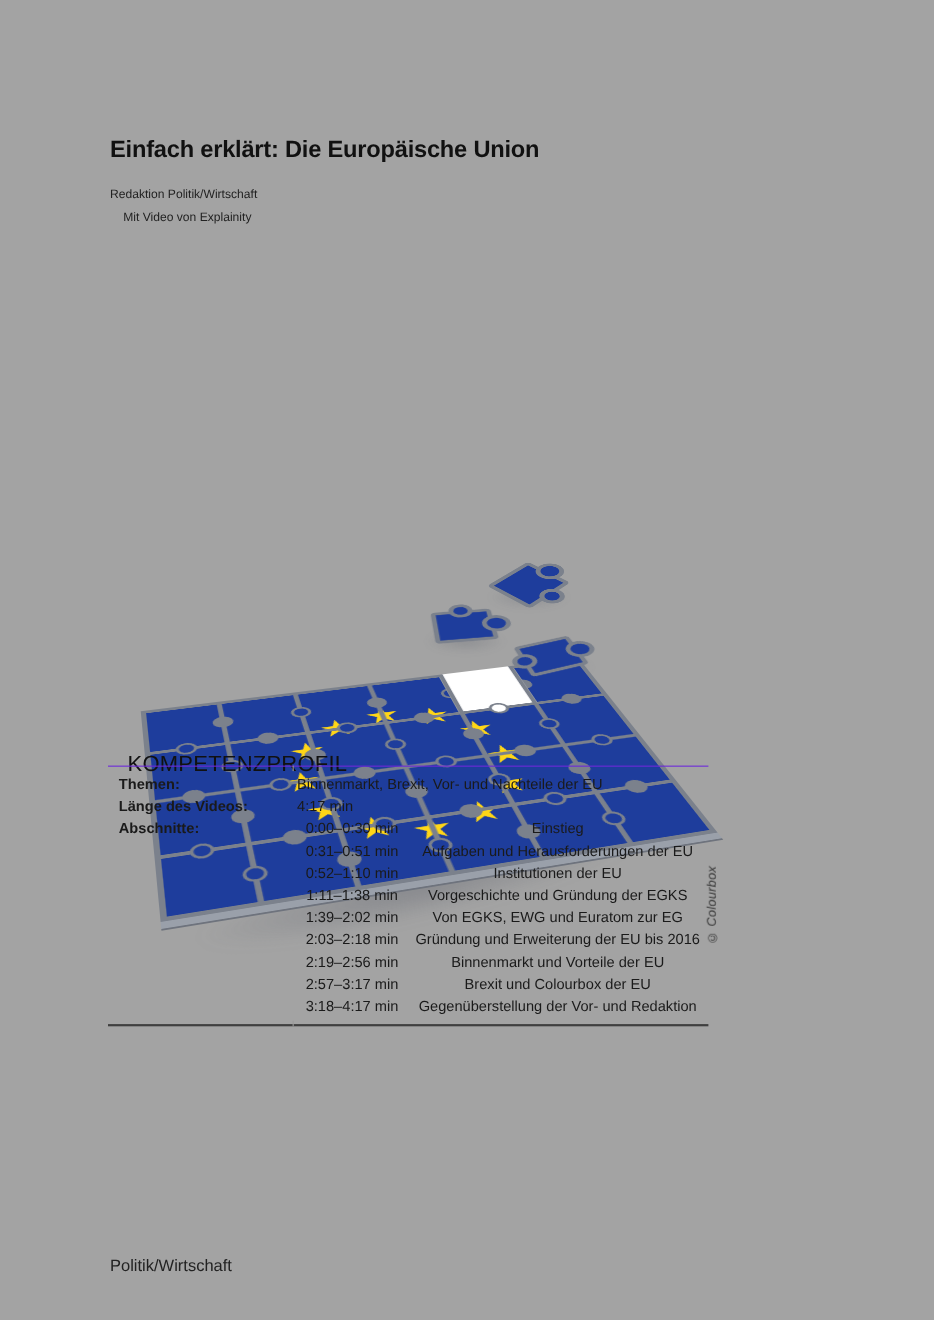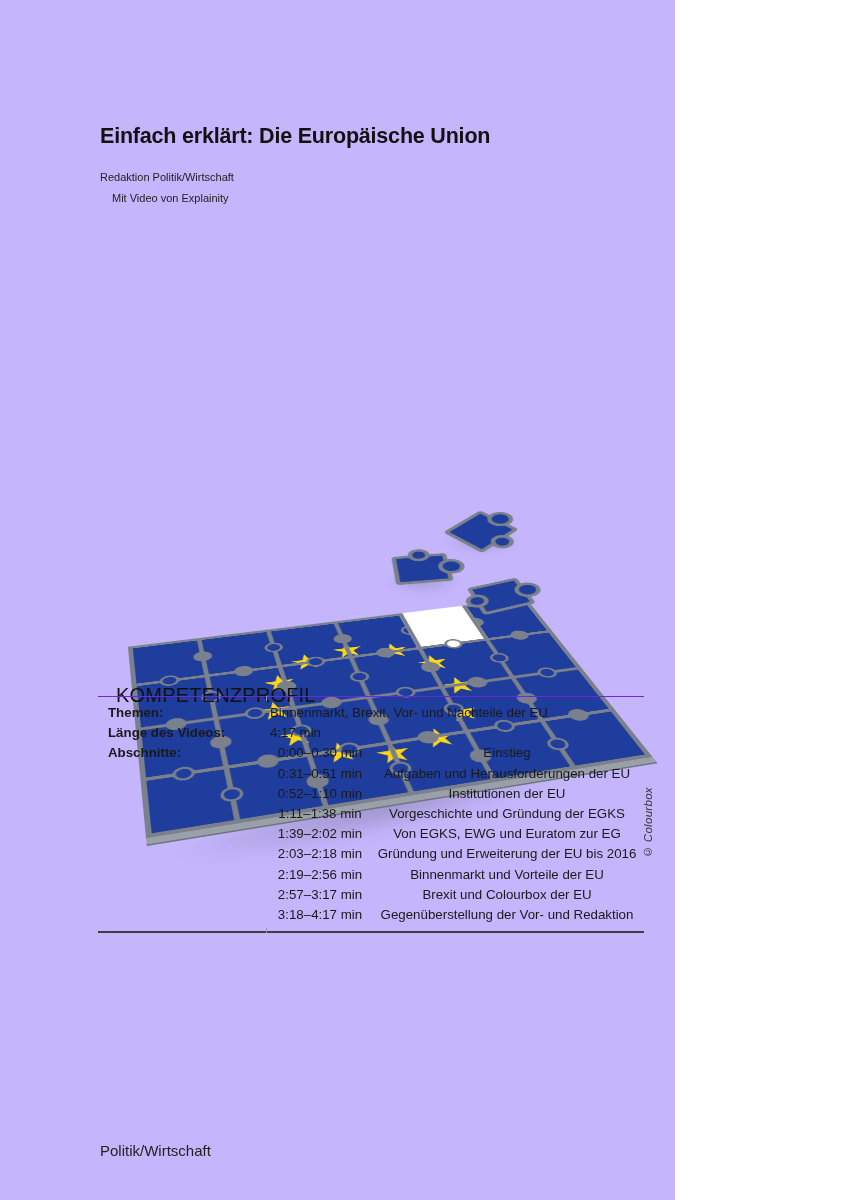--- a/index.html
+++ b/index.html
@@ -1,17 +1,17 @@
 <!DOCTYPE html>
 <html><head>
 <meta charset="utf-8">
 <style>
   html,body{margin:0;padding:0;background:#ffffff;}
   .page{
-    position:relative;width:675px;height:1200px;background:#c4b5fd;overflow:hidden;
+    position:relative;width:849px;height:1200px;background:#a3a3a3;overflow:hidden;
     font-family:"Liberation Sans","DejaVu Sans",sans-serif;color:#1f1f1f;
   }
   
   .title{
     position:absolute;left:100px;top:124px;margin:0;
     font-size:21.5px;font-weight:bold;letter-spacing:-0.2px;color:#111;
   }
   .byline{position:absolute;left:100px;font-size:11px;color:#222;}
   .byline.l1{top:171px;}
   .byline.l2{top:192px;margin-left:12px;}

